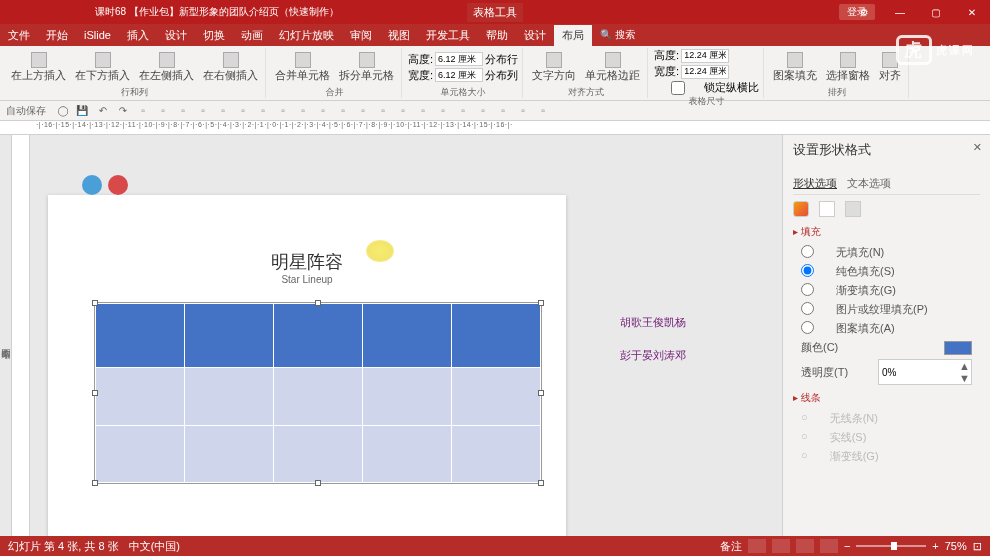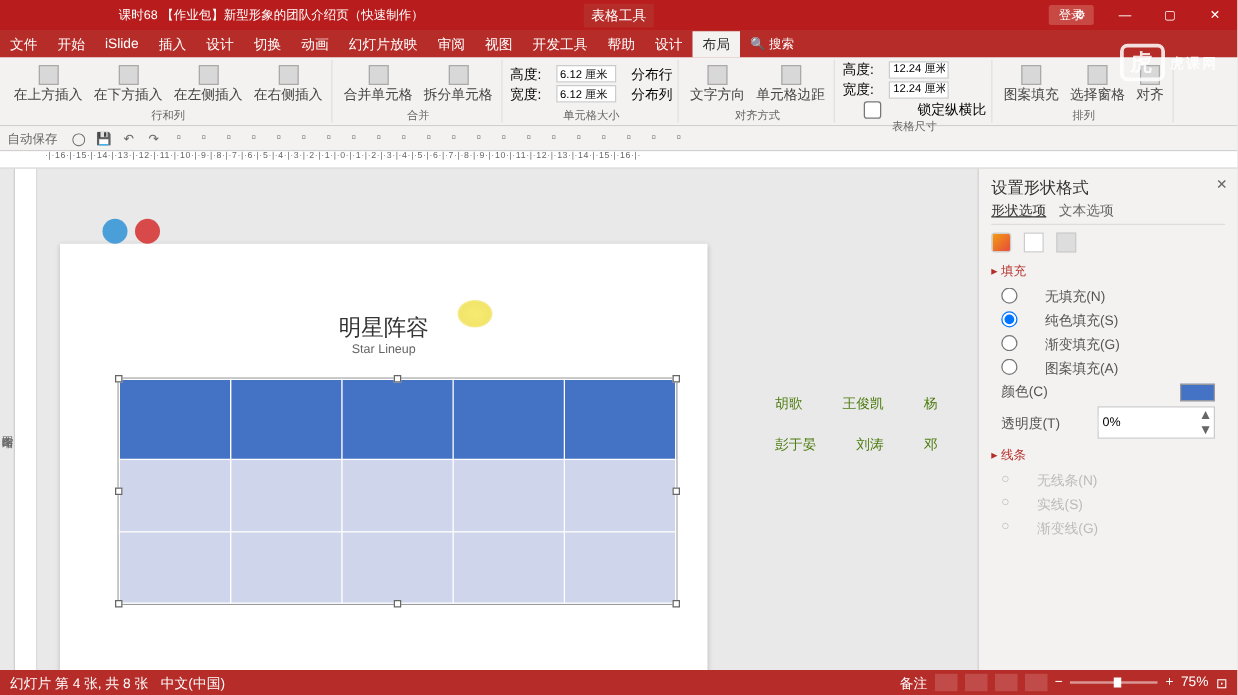--- a/index.html
+++ b/index.html
@@ -16,21 +16,21 @@
 .menubar .mi.active{background:#f3f2f1;color:#333}
 .menubar .search{margin-left:8px;font-size:10px}
 .ribbon{height:55px;background:#f3f2f1;border-bottom:1px solid #d0d0d0;display:flex;align-items:stretch;padding:2px 4px;gap:2px}
 .ribbon .grp{display:flex;flex-direction:column;align-items:center;border-right:1px solid #e0e0e0;padding:0 4px}
 .ribbon .grp .ctrls{flex:1;display:flex;align-items:center;gap:3px}
 .ribbon .grp .lbl{font-size:9px;color:#666;height:12px}
 .rbtn{display:flex;flex-direction:column;align-items:center;padding:2px 3px;cursor:pointer;font-size:9px;color:#444}
 .rbtn .ic{width:16px;height:16px;background:#d8d8d8;border:1px solid #aaa}
 .rbtn.big .ic{width:20px;height:20px}
 .sizebox{display:flex;flex-direction:column;gap:1px;font-size:9px}
-.sizebox .row{display:flex;align-items:center;gap:12px}
+.sizebox .row{display:flex;align-items:center;gap:2px}
 .sizebox input{width:48px;height:14px;font-size:9px;border:1px solid #ccc;padding:0 2px}
 .qat{height:20px;background:#f3f2f1;border-bottom:1px solid #d0d0d0;display:flex;align-items:center;padding:0 6px;gap:6px}
 .qat .qi{width:14px;height:14px;display:flex;align-items:center;justify-content:center;color:#666;font-size:10px;cursor:pointer}
 .qat .lbl{font-size:10px;color:#666;margin-right:4px}
 .ruler{height:14px;background:#fff;border-bottom:1px solid #d0d0d0;font-size:7px;color:#666;padding-left:36px;white-space:nowrap;overflow:hidden;letter-spacing:0.5px}
 .workspace{display:flex;height:414px}
 .thumbrail{width:12px;background:#e9e9e9;border-right:1px solid #d0d0d0;display:flex;align-items:center;justify-content:center;writing-mode:vertical-rl;font-size:9px;color:#666;cursor:pointer}
 .vruler{width:18px;background:#fff;border-right:1px solid #d0d0d0}
 .canvas{flex:1;background:#e9e9e9;position:relative;overflow:hidden}
 .slide{position:absolute;left:18px;top:60px;width:518px;height:404px;background:#fff;box-shadow:0 1px 4px rgba(0,0,0,0.2)}
@@ -43,23 +43,23 @@
 .table-sel{position:absolute;left:46px;top:107px;width:448px;height:182px;border:1px solid #999}
 .table-sel table{width:100%;height:100%;border-collapse:collapse}
 .table-sel td{border:1px solid #fff;width:20%}
 .table-sel tr:first-child td{background:#4472c4;height:36%}
 .table-sel tr:nth-child(2) td,.table-sel tr:nth-child(3) td{background:#cfd5ea;height:32%}
 .handle{position:absolute;width:6px;height:6px;background:#fff;border:1px solid #666}
 .h-tl{left:-3px;top:-3px}.h-tm{left:50%;top:-3px;margin-left:-3px}.h-tr{right:-3px;top:-3px}
 .h-ml{left:-3px;top:50%;margin-top:-3px}.h-mr{right:-3px;top:50%;margin-top:-3px}
 .h-bl{left:-3px;bottom:-3px}.h-bm{left:50%;bottom:-3px;margin-left:-3px}.h-br{right:-3px;bottom:-3px}
 .names{position:absolute;left:590px;top:180px;width:180px}
-.names .row{display:flex;gap:32px;margin-bottom:18px;font-size:16px;color:#4d7c0f}
+.names .row{display:flex;margin-bottom:18px;font-size:16px;color:#701a75}
 .panel{width:208px;background:#f3f2f1;border-left:1px solid #d0d0d0;padding:6px 10px;position:relative}
-.panel .ptitle{font-size:13px;color:#333;margin-bottom:2px}
+.panel .ptitle{font-size:13px;color:#333;margin-bottom:17px}
 .panel .close{position:absolute;right:8px;top:6px;cursor:pointer;color:#666}
 .panel .tabs{display:flex;gap:10px;font-size:10px;color:#666;border-bottom:1px solid #ddd;padding-bottom:3px;margin-bottom:6px}
 .panel .tabs .t{cursor:pointer}
 .panel .tabs .t.active{color:#333;text-decoration:underline}
 .panel .icons{display:flex;gap:10px;margin-bottom:8px}
 .panel .icons .pi{width:16px;height:16px;border:1px solid #ccc;cursor:pointer}
 .panel .pi.a1{background:linear-gradient(135deg,#f39c12,#e74c3c);border-radius:3px}
 .panel .pi.a2{background:#fff}
 .panel .pi.a3{background:#ddd}
 .panel .sect{font-size:10px;color:#b52c28;margin:4px 0;cursor:pointer}
@@ -330,20 +330,24 @@
     <label class="opt">
         <input type="radio" name="fill" checked="" style="">
         <span>纯色填充(S)</span>
       </label>
     <label class="opt">
         <input type="radio" name="fill" style="">
         <span>渐变填充(G)</span>
       </label>
     <label class="opt">
         <input type="radio" name="fill" style="">
+        <span>图片或纹理填充(P)</span>
+      </label>
+    <label class="opt">
+        <input type="radio" name="fill" style="">
         <span>图案填充(A)</span>
       </label>
     <div class="ctrl-row">
         <span>颜色(C)</span>
         <div class="swatch"></div>
       </div>
     <div class="ctrl-row">
         <span>透明度(T)</span>
         <div class="spin">
           <input value="0%" style="">

